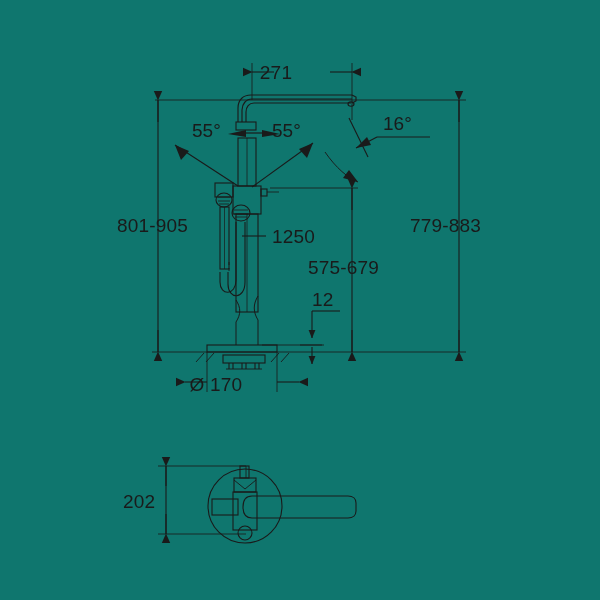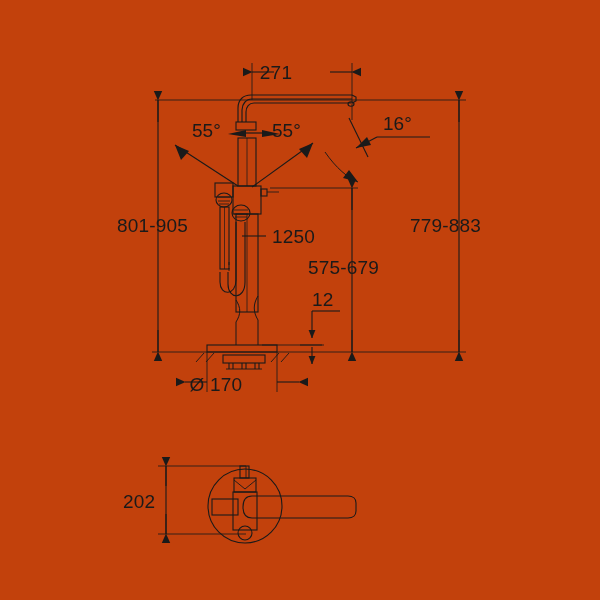--- a/index.html
+++ b/index.html
@@ -1,19 +1,19 @@
 <!DOCTYPE html>
 <html><head>
 <meta charset="utf-8">
 <style>
   html,body{margin:0;padding:0;background:#ffffff;}
   #stage{
     position:relative;
     width:600px;height:600px;
-    background:#c2410c;
+    background:#0f766e;
     font-family:"Liberation Sans", sans-serif;
     overflow:hidden;
   }
   #stage svg{position:absolute;left:0;top:0;width:600px;height:600px;}
   .dimtxt{
     font-family:"Liberation Sans", sans-serif;
     font-size:19px;
     fill:#1a1a1a;
     letter-spacing:0.2px;
   }

